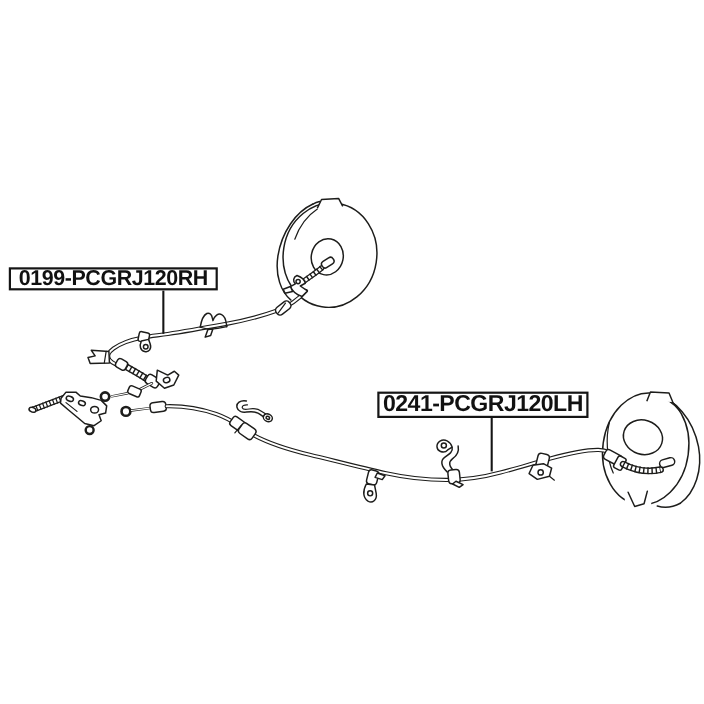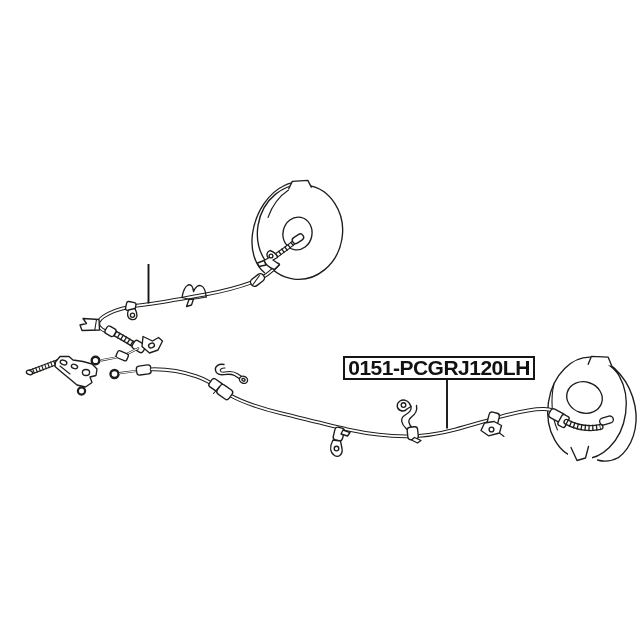--- a/index.html
+++ b/index.html
@@ -227,14 +227,15 @@
         <rect class="fw" x="599.5" y="417" width="14" height="7" rx="3.5" transform="rotate(-16 606.5 420.5)"></rect>
       </g>
     </g>
 
     <g>
       <line class="leader" x1="148.5" y1="264" x2="148.5" y2="303.5"></line>
       <line class="leader" x1="447" y1="380" x2="447" y2="428.5"></line>
     </g>
   </svg>
 
-  <div id="label-lh" class="label-box">0151-PCGRJ120LH</div>
+  <div id="label-rh" class="label-box">0199-PCGRJ120RH</div>
+  <div id="label-lh" class="label-box">0241-PCGRJ120LH</div>
 </div>
 
 </body></html>

